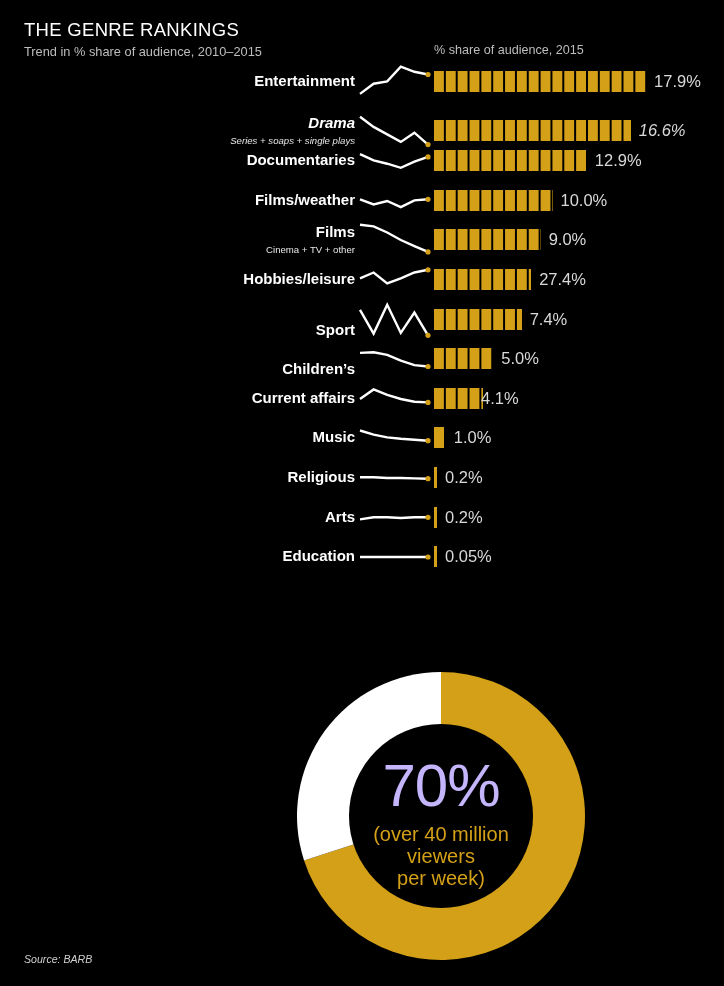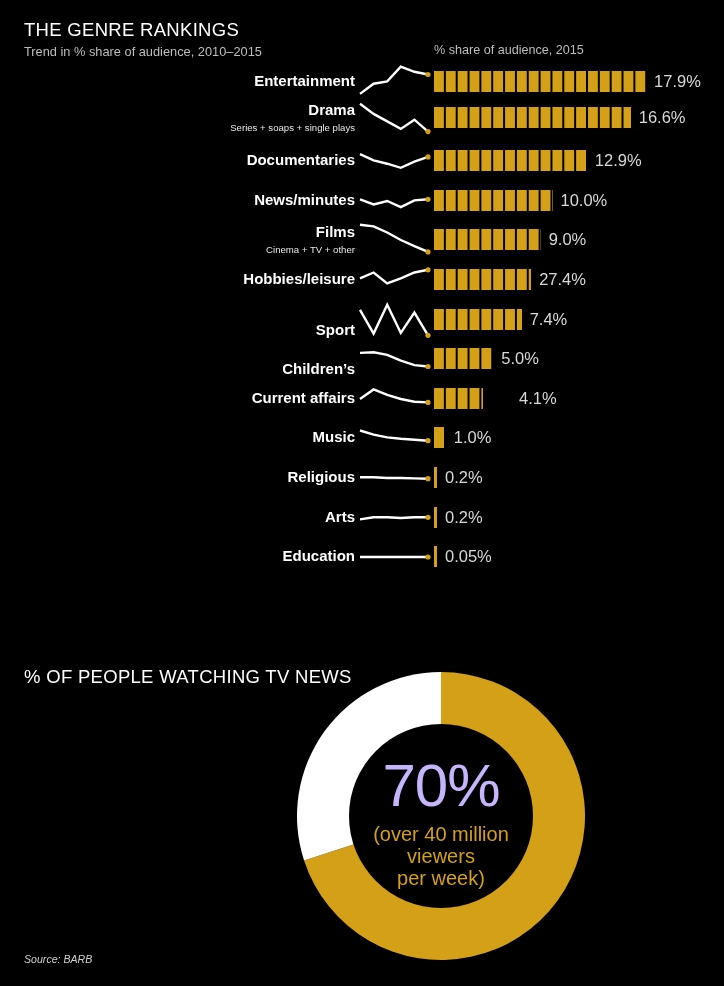--- a/index.html
+++ b/index.html
@@ -164,41 +164,41 @@
   <div id="rows-host">
       <div class="row" style="top: 62px;">
         <div class="row-label" style="top: 11px;">Entertainment</div>
         <div class="spark" style="top: 0px;"><svg width="76" height="40" viewBox="0 0 76 40">
             <polyline points="2.00,31.90 15.60,21.70 29.20,19.32 42.80,4.70 56.40,9.80 70.00,12.52" fill="none" stroke="#ffffff" stroke-width="2.4" stroke-linejoin="miter" stroke-linecap="butt"></polyline>
             <circle cx="70.00" cy="12.52" r="2.6" fill="#d4a017"></circle>
           </svg></div>
         <div class="bar" style="left: 434px; top: 9px; width: 212.11px;"></div>
         <div class="bar-value" style="left: 654.115px; top: 9px;">17.9%</div>
       </div>
-      <div class="row" style="top: 98px;">
+      <div class="row" style="top: 111px; font-style: italic;">
         <div class="row-label has-sub" style="top: 4px;">Drama</div>
         <div class="row-sub" style="top: 25px;">Series + soaps + single plays</div>
         <div class="spark" style="top: 0px;"><svg width="76" height="40" viewBox="0 0 76 40">
             <polyline points="2.00,5.72 15.60,15.92 29.20,23.40 42.80,30.88 56.40,21.70 70.00,33.60" fill="none" stroke="#ffffff" stroke-width="2.4" stroke-linejoin="miter" stroke-linecap="butt"></polyline>
             <circle cx="70.00" cy="33.60" r="2.6" fill="#d4a017"></circle>
           </svg></div>
         <div class="bar" style="left: 434px; top: 9px; width: 196.71px;"></div>
         <div class="bar-value" style="left: 638.71px; top: 9px;">16.6%</div>
       </div>
       <div class="row" style="top: 141.2px;">
         <div class="row-label" style="top: 11px;">Documentaries</div>
         <div class="spark" style="top: 0px;"><svg width="76" height="40" viewBox="0 0 76 40">
             <polyline points="2.00,13.20 15.60,19.32 29.20,22.72 42.80,26.80 56.40,20.68 70.00,15.92" fill="none" stroke="#ffffff" stroke-width="2.4" stroke-linejoin="miter" stroke-linecap="butt"></polyline>
             <circle cx="70.00" cy="15.92" r="2.6" fill="#d4a017"></circle>
           </svg></div>
         <div class="bar" style="left: 434px; top: 9px; width: 152.87px;"></div>
         <div class="bar-value" style="left: 594.865px; top: 9px;">12.9%</div>
       </div>
       <div class="row" style="top: 180.8px;">
-        <div class="row-label" style="top: 11px;">News/minutes</div>
+        <div class="row-label" style="top: 11px;">Films/weather</div>
         <div class="spark" style="top: 0px;"><svg width="76" height="40" viewBox="0 0 76 40">
             <polyline points="2.00,18.30 15.60,23.40 29.20,20.00 42.80,26.12 56.40,19.32 70.00,18.30" fill="none" stroke="#ffffff" stroke-width="2.4" stroke-linejoin="miter" stroke-linecap="butt"></polyline>
             <circle cx="70.00" cy="18.30" r="2.6" fill="#d4a017"></circle>
           </svg></div>
         <div class="bar" style="left: 434px; top: 9px; width: 118.5px;"></div>
         <div class="bar-value" style="left: 560.5px; top: 9px;">10.0%</div>
       </div>
       <div class="row" style="top: 220.4px;">
         <div class="row-label has-sub" style="top: 4px;">Films</div>
         <div class="row-sub" style="top: 25px;">Cinema + TV + other</div>
@@ -236,21 +236,21 @@
         <div class="bar" style="left: 434px; top: 9px; width: 59.25px;"></div>
         <div class="bar-value" style="left: 501.25px; top: 9px;">5.0%</div>
       </div>
       <div class="row" style="top: 378.8px;">
         <div class="row-label" style="top: 11px;">Current affairs</div>
         <div class="spark" style="top: 0px;"><svg width="76" height="40" viewBox="0 0 76 40">
             <polyline points="2.00,20.00 15.60,10.48 29.20,15.92 42.80,20.00 56.40,22.72 70.00,23.40" fill="none" stroke="#ffffff" stroke-width="2.4" stroke-linejoin="miter" stroke-linecap="butt"></polyline>
             <circle cx="70.00" cy="23.40" r="2.6" fill="#d4a017"></circle>
           </svg></div>
         <div class="bar" style="left: 434px; top: 9px; width: 48.58px;"></div>
-        <div class="bar-value" style="left: 519px; top: 9px;">4.1%</div>
+        <div class="bar-value" style="left: 481px; top: 9px;">4.1%</div>
       </div>
       <div class="row" style="top: 418.4px;">
         <div class="row-label" style="top: 11px;">Music</div>
         <div class="spark" style="top: 0px;"><svg width="76" height="40" viewBox="0 0 76 40">
             <polyline points="2.00,12.52 15.60,16.60 29.20,19.32 42.80,20.68 56.40,21.70 70.00,22.72" fill="none" stroke="#ffffff" stroke-width="2.4" stroke-linejoin="miter" stroke-linecap="butt"></polyline>
             <circle cx="70.00" cy="22.72" r="2.6" fill="#d4a017"></circle>
           </svg></div>
         <div class="bar" style="left: 434px; top: 9px; width: 11.85px;"></div>
         <div class="bar-value" style="left: 453.85px; top: 9px;">1.0%</div>
       </div>
@@ -279,21 +279,20 @@
             <circle cx="70.00" cy="20.00" r="2.6" fill="#d4a017"></circle>
           </svg></div>
         <div class="bar tiny" style="left: 434px; top: 9px; width: 3px;"></div>
         <div class="bar-value" style="left: 445px; top: 9px;">0.05%</div>
       </div>
     </div>
 </div>
 
 <div id="news-section">
 
-  <div class="sec-title" id="news-title">% OF PEOPLE WATCHING TV NEWS</div>
 
 
   <div id="donut-wrap">
     <svg width="296" height="296" viewBox="0 0 296 296">
       <g id="donut-slices">
           <path d="M 148 148 L 148.00 4.00 A 144 144 0 1 1 11.05 192.50 Z" fill="#d4a017"></path>
           <path d="M 148 148 L 11.05 192.50 A 144 144 0 0 1 148.00 4.00 Z" fill="#ffffff"></path>
         </g>
       <circle cx="148" cy="148" r="92" fill="#000000"></circle>
     </svg>

